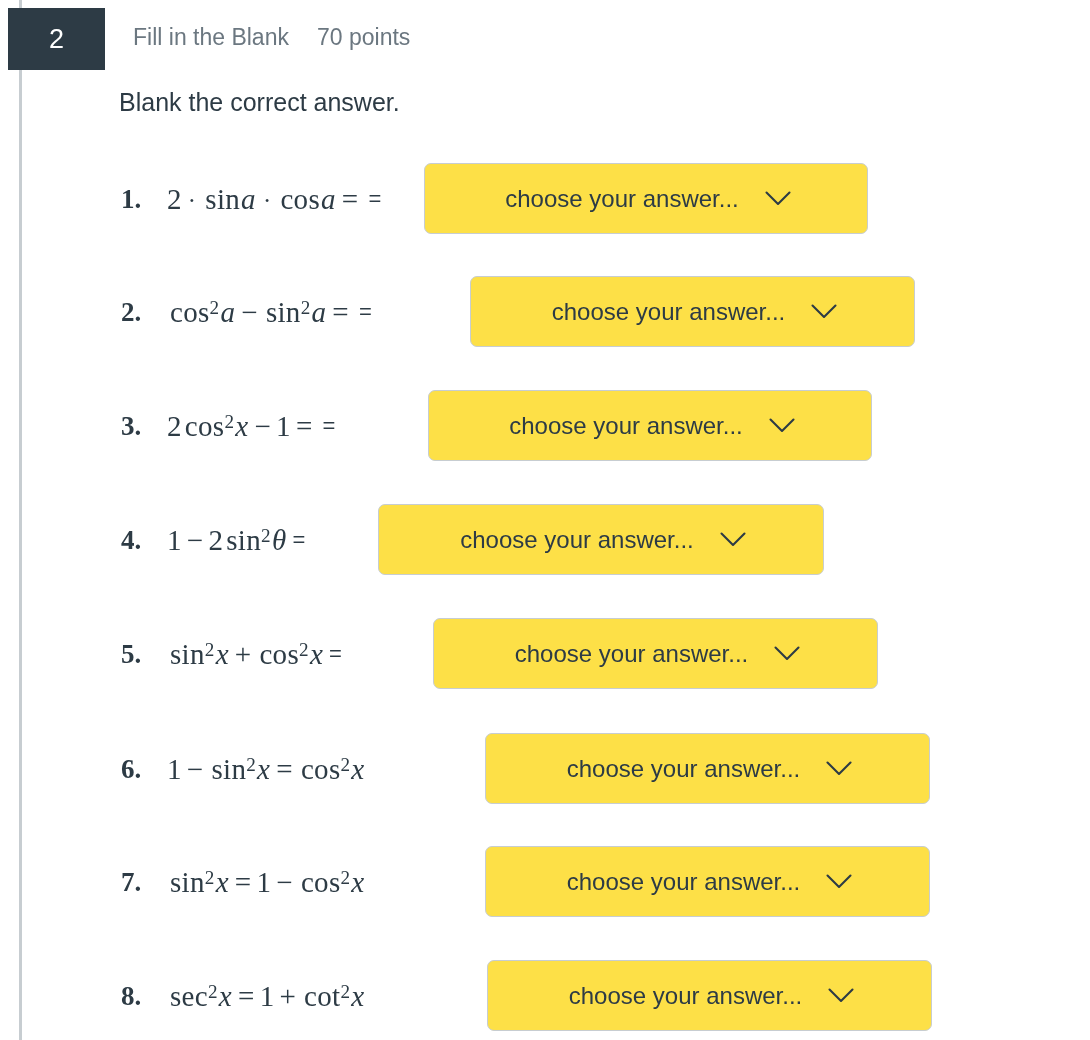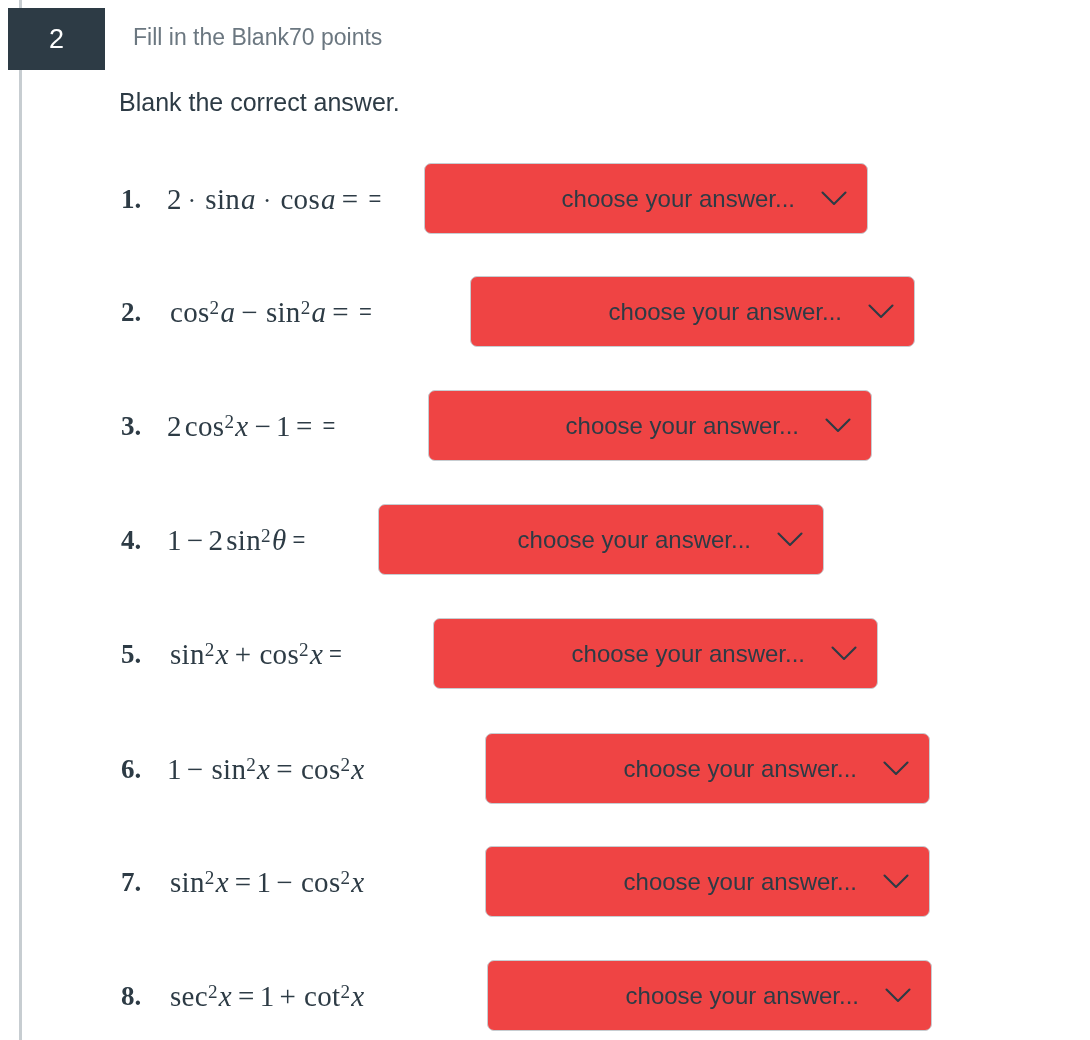--- a/index.html
+++ b/index.html
@@ -43,20 +43,21 @@
     display: flex;
     align-items: center;
     justify-content: center;
     letter-spacing: 0.2px;
   }
   .q-meta {
     position: absolute;
     left: 133px; top: 24px;
     display: flex;
     align-items: baseline;
+    gap: 28px;
     color: #6b7780;
     font-size: 23px;
     font-weight: 400;
     white-space: nowrap;
   }
 
   
   .q-prompt {
     position: absolute;
     left: 119px; top: 88px;
@@ -120,24 +121,24 @@
     color: #2d3b45;
     padding: 0 6px 0 5px;
     align-self: center;
   }
 
   
   .dropdown {
     height: 71px;
     border: 1px solid #c7cdd1;
     border-radius: 7px;
-    background: #ef4444;
+    background: #fde047;
     display: flex;
     align-items: center;
-    justify-content: flex-end;
+    justify-content: center;
     padding: 0 20px 0 24px;
     cursor: pointer;
   }
   .dd-label {
     font-family: "Liberation Sans", sans-serif;
     font-size: 24px;
     color: #2d3b45;
     white-space: nowrap;
   }
   .dd-chevron {

